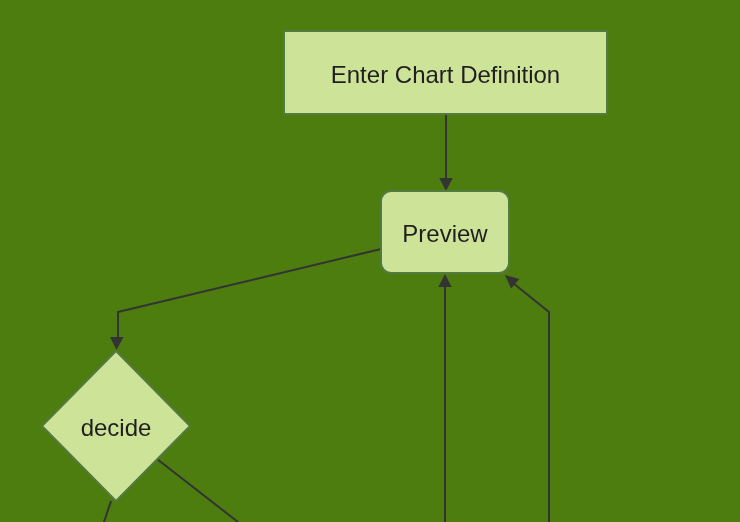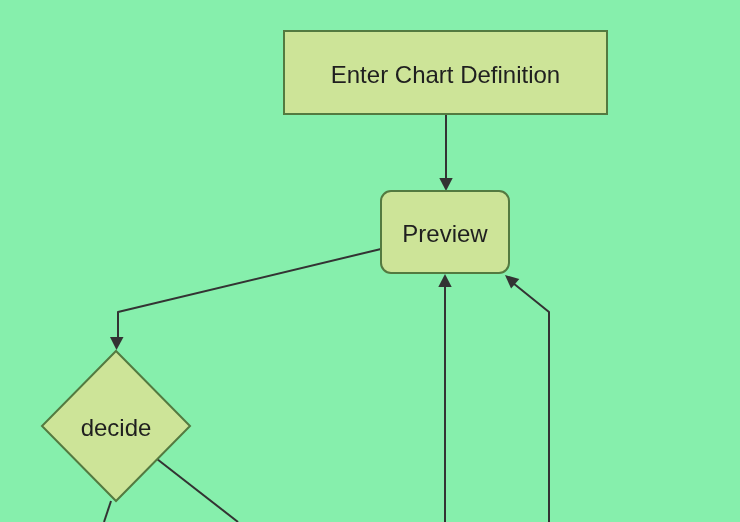--- a/index.html
+++ b/index.html
@@ -4,21 +4,21 @@
 <style>
   html, body {
     margin: 0;
     padding: 0;
     background: #ffffff;
   }
   .canvas {
     position: relative;
     width: 740px;
     height: 522px;
-    background: #86efac;
+    background: #4d7c0f;
     overflow: hidden;
     font-family: "Liberation Sans", "DejaVu Sans", sans-serif;
   }
   svg { display: block; }
   .edge-line {
     fill: none;
     stroke-width: 2;
     stroke-linejoin: round;
   }
   .node-shape {

